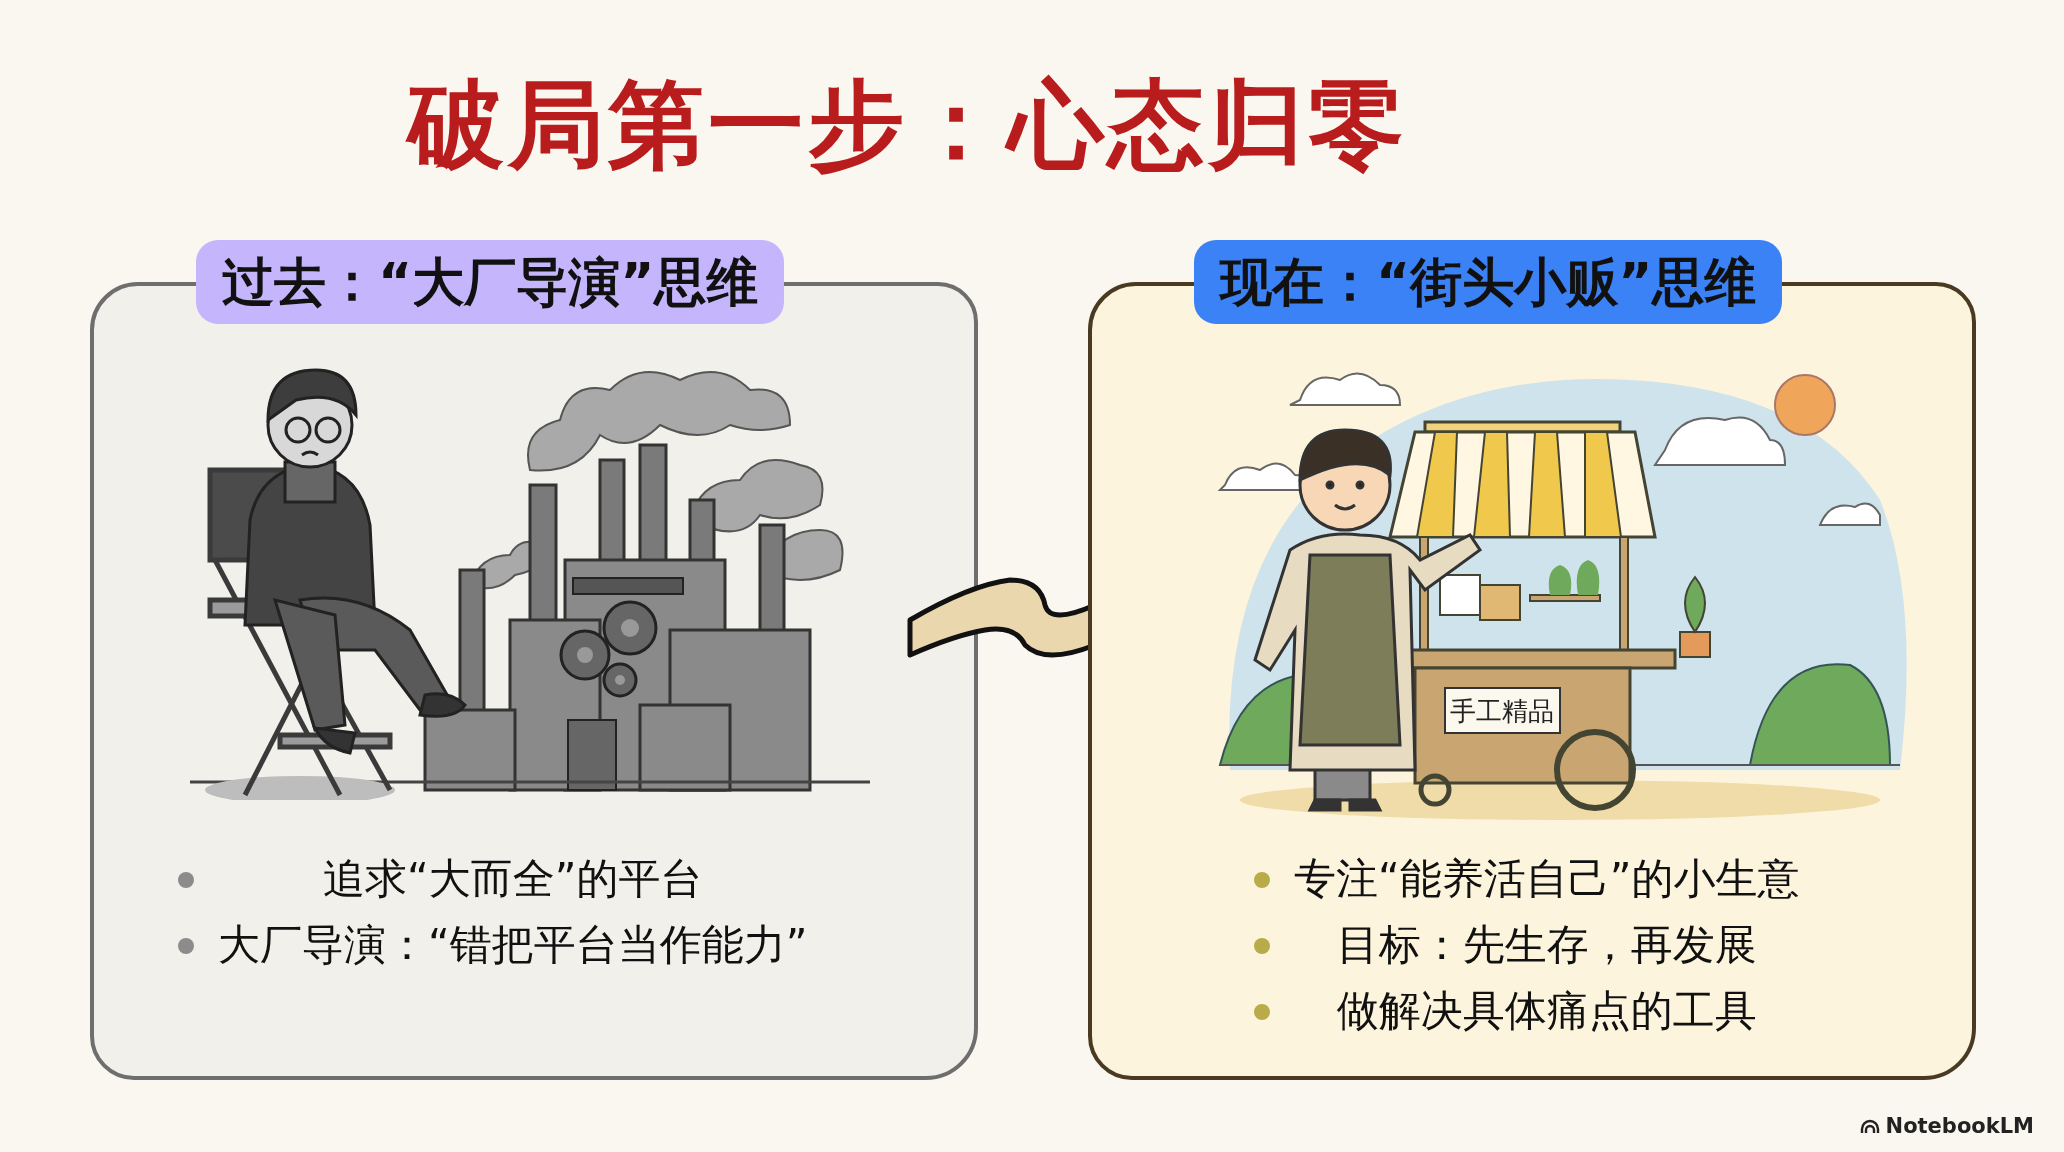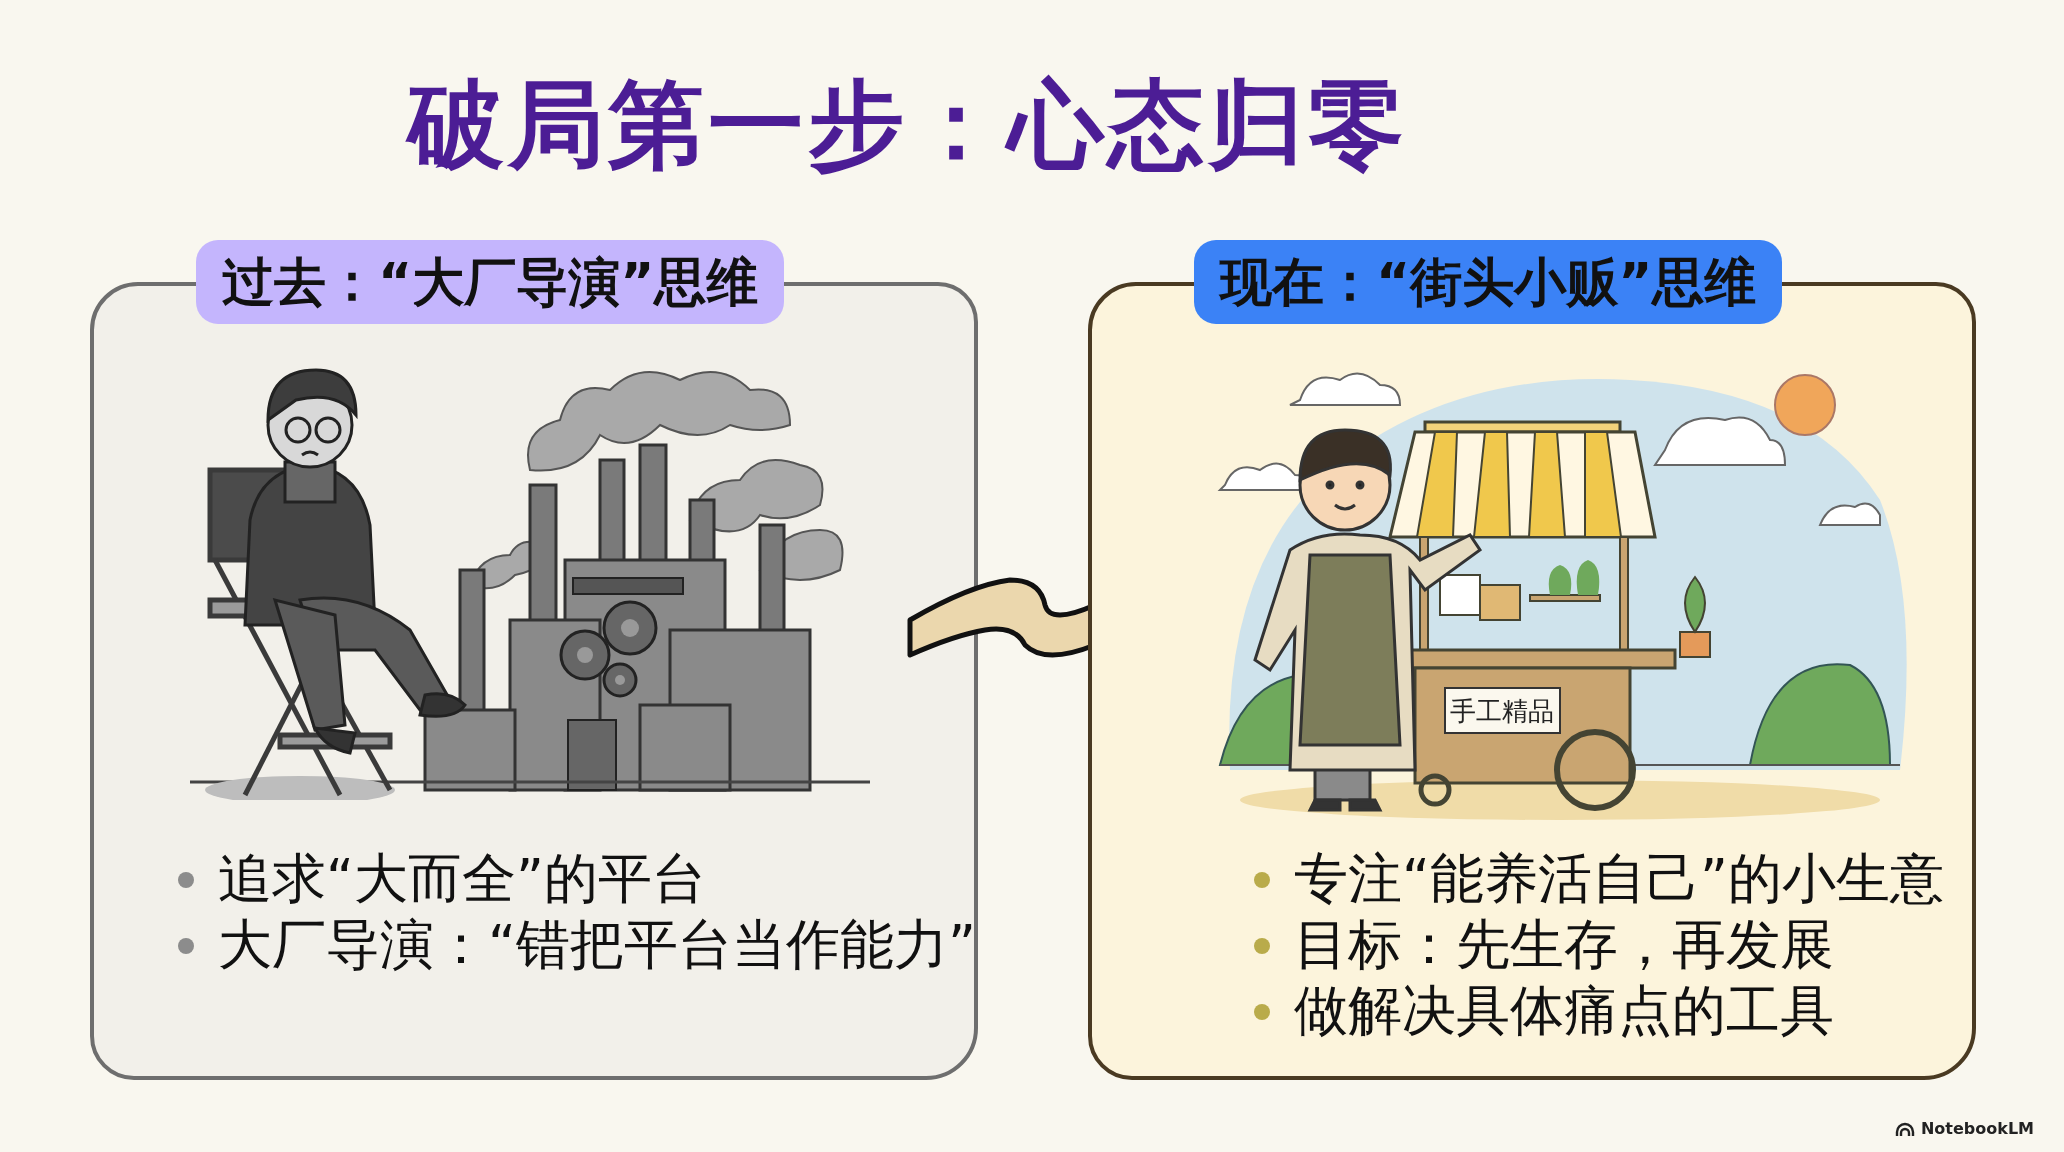--- a/index.html
+++ b/index.html
@@ -4,48 +4,48 @@
 <style>
   html, body { margin:0; padding:0; }
   body {
     width:2064px; height:1152px; overflow:hidden; position:relative;
     background:#f9f7ef;
     font-family:"DejaVu Sans", "Liberation Sans", sans-serif;
     color:#111;
   }
   .title {
     position:absolute; left:0; top:62px; width:1816px; text-align:center;
-    font-size:96px; font-weight:bold; letter-spacing:4px; color:#4c1d95;
+    font-size:96px; font-weight:bold; letter-spacing:4px; color:#b91c1c;
   }
   .panel {
     position:absolute; top:282px; width:880px; height:790px;
     border-radius:48px 40px 52px 44px;
   }
   .panel.left { left:90px; background:#f2f0ea; border:4px solid #6e6e6e; }
   .panel.right { left:1088px; background:#fcf4dc; border:4px solid #4a3a22; }
   .panel-header {
     position:absolute; top:240px; height:84px; padding:0 26px;
     border-radius:22px; font-size:52px; font-weight:bold;
     line-height:84px; white-space:nowrap;
   }
   .panel-header.left { left:196px; background:#c4b5fd; }
   .panel-header.right { left:1194px; background:#3b82f6; }
   .illus { position:absolute; }
   .bullets { position:absolute; list-style:none; margin:0; padding:0; }
-  .bullets li { position:relative; font-size:54px; line-height:66px; padding-left:42px; white-space:nowrap; }
+  .bullets li { position:relative; font-size:42px; line-height:66px; padding-left:42px; white-space:nowrap;text-align:center; }
   .bullets li .dot {
     position:absolute; left:2px; top:26px; width:16px; height:16px; border-radius:50%;
   }
   .bullets.left { left:176px; top:846px; }
   .bullets.left .dot { background:#8c8c8c; }
   .bullets.right { left:1252px; top:846px; }
   .bullets.right .dot { background:#b9ab4a; }
   .arrow { position:absolute; left:905px; top:565px; }
   .brand {
-    position:absolute; right:30px; bottom:14px; font-size:16px; font-weight:bold;
+    position:absolute; right:30px; bottom:14px; font-size:21px; font-weight:bold;
     color:#222; display:flex; align-items:center; gap:6px;
   }
 </style>
 </head>
 <body>
 
 <div class="title">破局第一步：心态归零</div>
 
 <div class="panel left"></div>
 <div class="panel-header left">过去：“大厂导演”思维</div>

